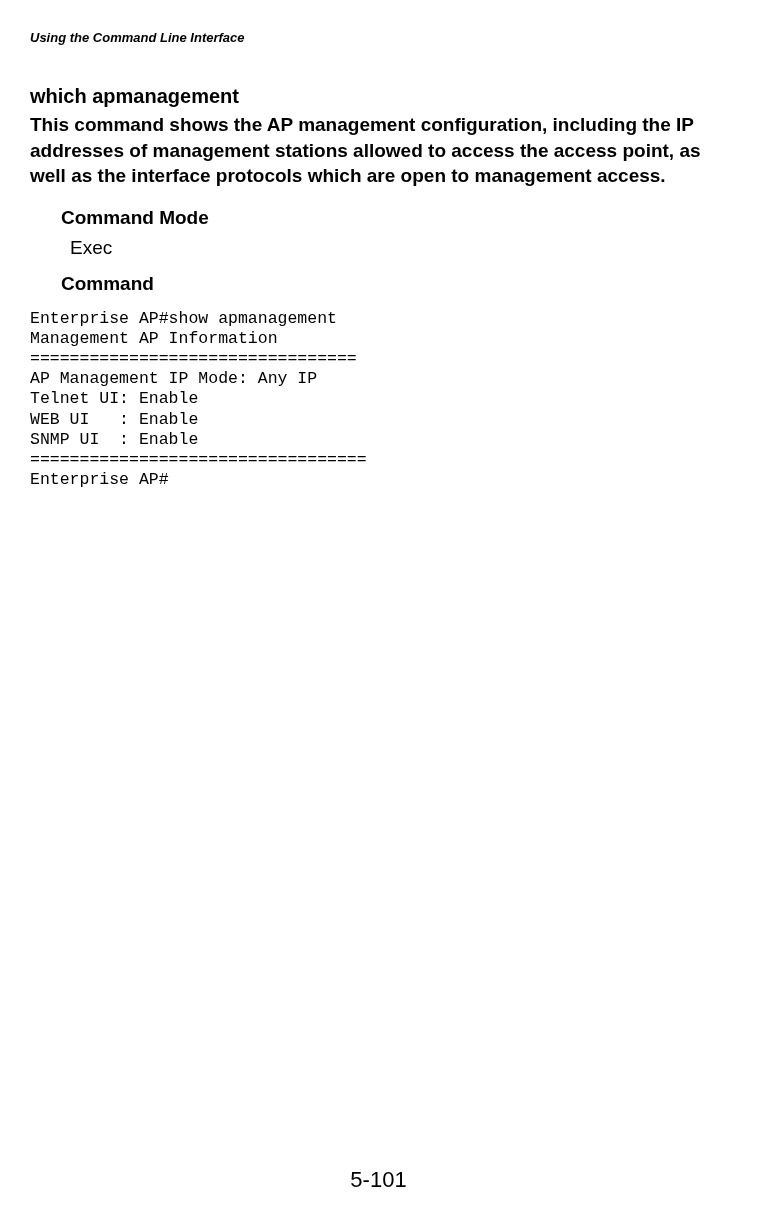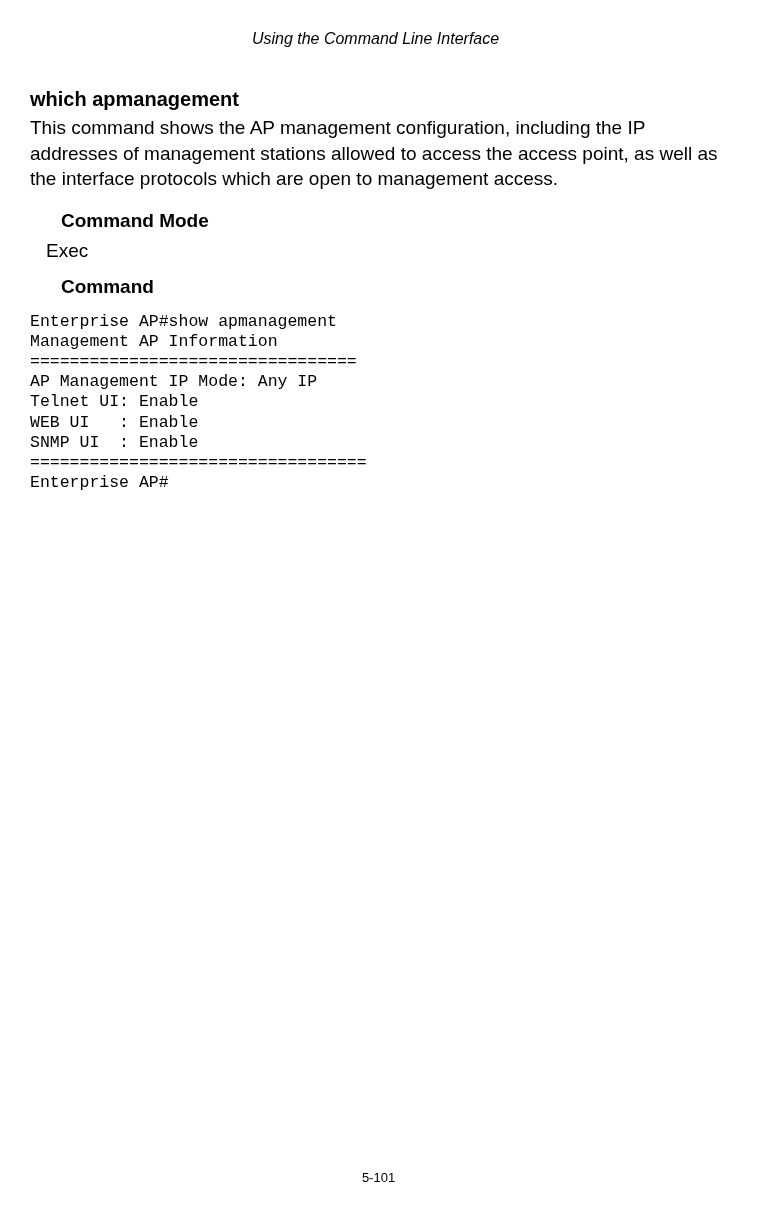--- a/index.html
+++ b/index.html
@@ -10,64 +10,64 @@
     body {
       width: 757px;
       height: 1229px;
       background: #ffffff;
       font-family: "Segoe UI", "Helvetica Neue", Arial, sans-serif;
       color: #000000;
       position: relative;
       padding: 30px 30px 30px 30px;
     }
     .header-title {
-      text-align: center;
+      text-align: left;
       font-style: italic;
-      font-size: 16px;
-      font-weight: 400;
+      font-size: 13px;
+      font-weight: 700;
       margin-bottom: 40px;
       padding-right: 6px;
     }
     .section-title {
       font-weight: 700;
       font-size: 20px;
       margin-bottom: 4px;
     }
     .description {
       font-size: 19px;
       line-height: 1.35;
       margin-bottom: 18px;
-      font-weight: 400;
+      font-weight: 700;
     }
     .subheading {
       font-weight: 700;
       font-size: 19px;
       margin-bottom: 8px;
       margin-left: 31px;
     }
     .subvalue {
       font-size: 19px;
-      margin-left: 16px;
+      margin-left: 40px;
       margin-bottom: 14px;
       font-weight: 400;
     }
     .example-block {
       font-family: "Courier New", Courier, monospace;
       font-size: 16.5px;
       white-space: pre;
       line-height: 1.22;
       margin-top: 14px;
     }
     .page-number {
       position: absolute;
-      bottom: 44px;
+      bottom: 36px;
       left: 0;
       width: 100%;
       text-align: center;
-      font-size: 13px;
+      font-size: 22px;
     }
   </style>
 </head>
 <body>
 
 <div class="header-title">Using the Command Line Interface</div>
 
 <div class="section-title">which apmanagement</div>
 
 <div class="description">This command shows the AP management configuration, including the IP addresses of management stations allowed to access the access point, as well as the interface protocols which are open to management access.</div>

